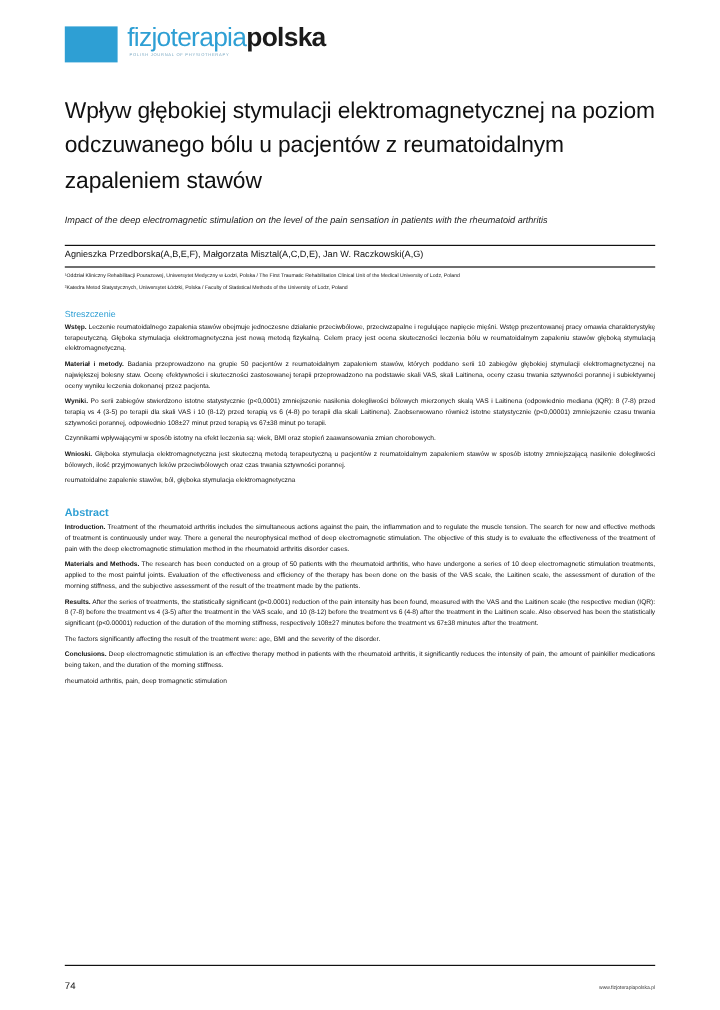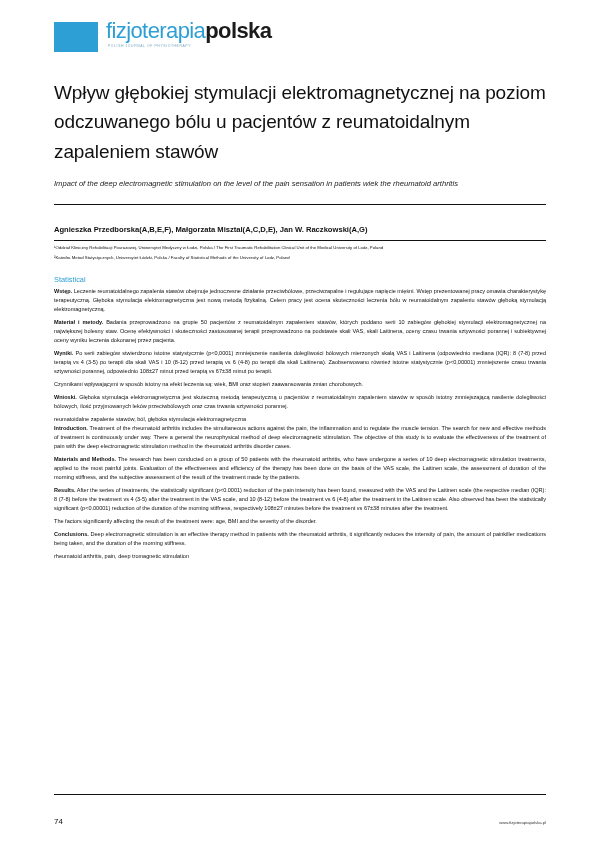--- a/index.html
+++ b/index.html
@@ -74,23 +74,23 @@
     max-width: 430px;
   }
 
   
   .rule-top {
     margin-top: 14px;
     border-top: 0.8px solid #111;
     width: 100%;
   }
   .authors {
-    margin-top: 20px;
+    margin-top: 2px;
     font-size: 7.6px;
-    font-weight: 700;
+    font-weight: 400;
     color: #111;
     line-height: 1.4;
   }
   .rule-bottom {
     margin-top: 4px;
     border-top: 0.6px solid #111;
     width: 100%;
   }
   .affil {
     margin-top: 3px;
@@ -129,21 +129,21 @@
     margin-bottom: 4px;
   }
 
   
   .footer {
     position: absolute;
     left: 54px;
     right: 54px;
     bottom: 36px;
     border-top: 0.6px solid #111;
-    padding-top: 22px;
+    padding-top: 12px;
     display: flex;
     justify-content: space-between;
     align-items: baseline;
   }
   .page-num {
     font-size: 8px;
     color: #111;
   }
   .footer-url {
     font-size: 4.2px;
@@ -157,41 +157,42 @@
 
   <div class="masthead">
     <div class="mast-bar"></div>
     <div class="mast-title">
       <span class="t1">fizjoterapia</span><span class="t2">polska</span>
     </div>
     <div class="mast-sub">POLISH JOURNAL OF PHYSIOTHERAPY</div>
   </div>
 
   <div class="title-pl">Wpływ głębokiej stymulacji elektromagnetycznej na poziom odczuwanego bólu u pacjentów z reumatoidalnym zapaleniem stawów</div>
-  <div class="title-en">Impact of the deep electromagnetic stimulation on the level of the pain sensation in patients wiek the rheumatoid arthritis</div>
+  <div class="title-en">Impact of the deep electromagnetic stimulation on the level of the pain sensation in patients with the rheumatoid arthritis</div>
 
   <div class="rule-top"></div>
   <div class="authors">
     <span>Agnieszka Przedborska(A,B,E,F), Małgorzata Misztal(A,C,D,E), Jan W. Raczkowski(A,G)</span>
   </div>
   <div class="rule-bottom"></div>
   <div class="affil">¹Oddział Kliniczny Rehabilitacji Pourazowej, Uniwersytet Medyczny w Łodzi, Polska / The First Traumatic Rehabilitation Clinical Unit of the Medical University of Lodz, Poland</div>
   <div class="affil">²Katedra Metod Statystycznych, Uniwersytet Łódzki, Polska / Faculty of Statistical Methods of the University of Lodz, Poland</div>
 
-  <div class="sec-head">Statistical</div>
+  <div class="sec-head">Streszczenie</div>
   <div class="body-text">
     <p><b>Wstęp.</b><span> Leczenie reumatoidalnego zapalenia stawów obejmuje jednoczesne działanie przeciwbólowe, przeciwzapalne i regulujące napięcie mięśni. Wstęp prezentowanej pracy omawia charakterystykę terapeutyczną. Głęboka stymulacja elektromagnetyczna jest nową metodą fizykalną. Celem pracy jest ocena skuteczności leczenia bólu w reumatoidalnym zapaleniu stawów głęboką stymulacją elektromagnetyczną.</span></p>
     <p><b>Materiał i metody.</b><span> Badania przeprowadzono na grupie 50 pacjentów z reumatoidalnym zapaleniem stawów, których poddano serii 10 zabiegów głębokiej stymulacji elektromagnetycznej na największej bolesny staw. Ocenę efektywności i skuteczności zastosowanej terapii przeprowadzono na podstawie skali VAS, skali Laitinena, oceny czasu trwania sztywności porannej i subiektywnej oceny wyniku leczenia dokonanej przez pacjenta.</span></p>
     <p><b>Wyniki.</b><span> Po serii zabiegów stwierdzono istotne statystycznie (p&lt;0,0001) zmniejszenie nasilenia dolegliwości bólowych mierzonych skalą VAS i Laitinena (odpowiednio mediana (IQR): 8 (7-8) przed terapią vs 4 (3-5) po terapii dla skali VAS i 10 (8-12) przed terapią vs 6 (4-8) po terapii dla skali Laitinena). Zaobserwowano również istotne statystycznie (p&lt;0,00001) zmniejszenie czasu trwania sztywności porannej, odpowiednio 108±27 minut przed terapią vs 67±38 minut po terapii.</span></p>
     <p>Czynnikami wpływającymi w sposób istotny na efekt leczenia są: wiek, BMI oraz stopień zaawansowania zmian chorobowych.</p>
     <p><b>Wnioski.</b><span> Głęboka stymulacja elektromagnetyczna jest skuteczną metodą terapeutyczną u pacjentów z reumatoidalnym zapaleniem stawów w sposób istotny zmniejszającą nasilenie dolegliwości bólowych, ilość przyjmowanych leków przeciwbólowych oraz czas trwania sztywności porannej.</span></p>
   </div>
 
   <div class="kw">reumatoidalne zapalenie stawów, ból, głęboka stymulacja elektromagnetyczna</div>
 
+  <div class="abstract-head">Abstract</div>
   <div class="body-text">
     <p><b>Introduction.</b><span> Treatment of the rheumatoid arthritis includes the simultaneous actions against the pain, the inflammation and to regulate the muscle tension. The search for new and effective methods of treatment is continuously under way. There a general the neurophysical method of deep electromagnetic stimulation. The objective of this study is to evaluate the effectiveness of the treatment of pain with the deep electromagnetic stimulation method in the rheumatoid arthritis disorder cases.</span></p>
     <p><b>Materials and Methods.</b><span> The research has been conducted on a group of 50 patients with the rheumatoid arthritis, who have undergone a series of 10 deep electromagnetic stimulation treatments, applied to the most painful joints. Evaluation of the effectiveness and efficiency of the therapy has been done on the basis of the VAS scale, the Laitinen scale, the assessment of duration of the morning stiffness, and the subjective assessment of the result of the treatment made by the patients.</span></p>
     <p><b>Results.</b><span> After the series of treatments, the statistically significant (p&lt;0.0001) reduction of the pain intensity has been found, measured with the VAS and the Laitinen scale (the respective median (IQR): 8 (7-8) before the treatment vs 4 (3-5) after the treatment in the VAS scale, and 10 (8-12) before the treatment vs 6 (4-8) after the treatment in the Laitinen scale. Also observed has been the statistically significant (p&lt;0.00001) reduction of the duration of the morning stiffness, respectively 108±27 minutes before the treatment vs 67±38 minutes after the treatment.</span></p>
     <p>The factors significantly affecting the result of the treatment were: age, BMI and the severity of the disorder.</p>
     <p><b>Conclusions.</b><span> Deep electromagnetic stimulation is an effective therapy method in patients with the rheumatoid arthritis, it significantly reduces the intensity of pain, the amount of painkiller medications being taken, and the duration of the morning stiffness.</span></p>
   </div>
 
   <div class="kw">rheumatoid arthritis, pain, deep tromagnetic stimulation</div>
 

